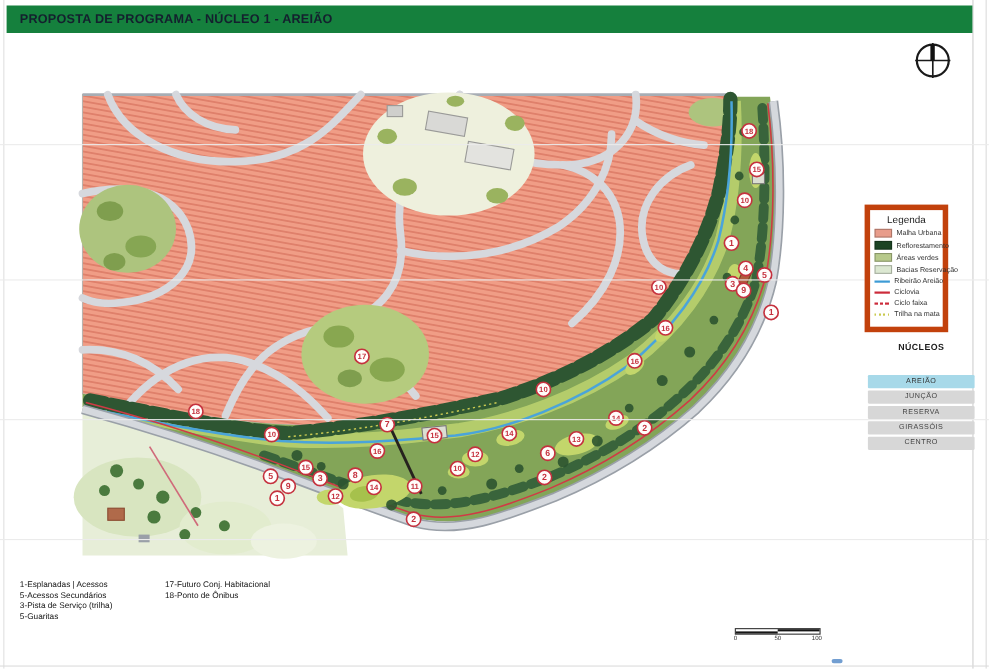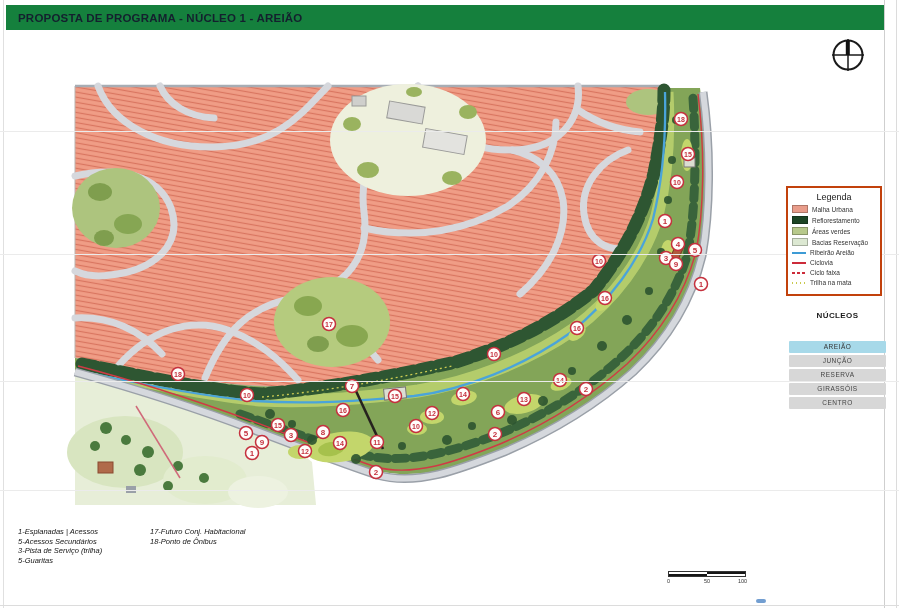--- a/index.html
+++ b/index.html
@@ -23,39 +23,39 @@
   }
 
   
   .compass{position:absolute;left:829px;top:36px;}
 
   
   .map-svg{position:absolute;left:0;top:0;}
 
   
   .legend{
-    position:absolute;left:786px;top:186px;width:96px;
-    background:#ffffff;border:2px solid #c2410c;padding:3px 4px 5px 4px;box-sizing:border-box;
+    position:absolute;left:786px;top:186px;width:76px;
+    background:#ffffff;border:5px solid #c2410c;padding:3px 4px 5px 4px;box-sizing:border-box;
   }
   .legend-title{text-align:center;font-size:9px;color:#222;margin:1px 0 3px 0;}
   .leg-row{display:flex;align-items:center;gap:4px;margin:3px 0;}
   .sw{width:14px;height:6px;flex:0 0 14px;}
   .leg-label{font-size:6.5px;color:#333;white-space:nowrap;}
 
   
   .nucleos{position:absolute;left:789px;top:311px;width:97px;}
   .nucleos-title{text-align:center;font-size:8px;font-weight:bold;color:#1b1b1b;letter-spacing:.4px;margin-bottom:21px;}
   .nuc-btn{
     height:12px;line-height:12px;background:#d7d7d7;margin-top:2px;text-align:center;
     font-size:6.5px;color:#444;letter-spacing:.5px;border-radius:1px;cursor:pointer;
   }
   .nuc-btn.active{background:#a7d9e9;color:#333;}
 
   
-  .program{position:absolute;left:18px;top:527px;display:flex;gap:10px;font-style:italic;}
+  .program{position:absolute;left:18px;top:527px;display:flex;gap:10px;}
   .prog-col{display:block;}
   .prog-col0{width:122px;}
   .prog-col1{width:100px;}
   .prog-col2{width:96px;}
   .prog-col3{width:160px;}
   .prog-item{font-size:7.5px;line-height:9.6px;color:#141414;}
 
   
   .scalebar{position:absolute;left:668px;top:571px;width:78px;height:18px;}
   .sb-box{position:relative;width:78px;height:6px;border:1px solid #333;background:#fff;box-sizing:border-box;}

